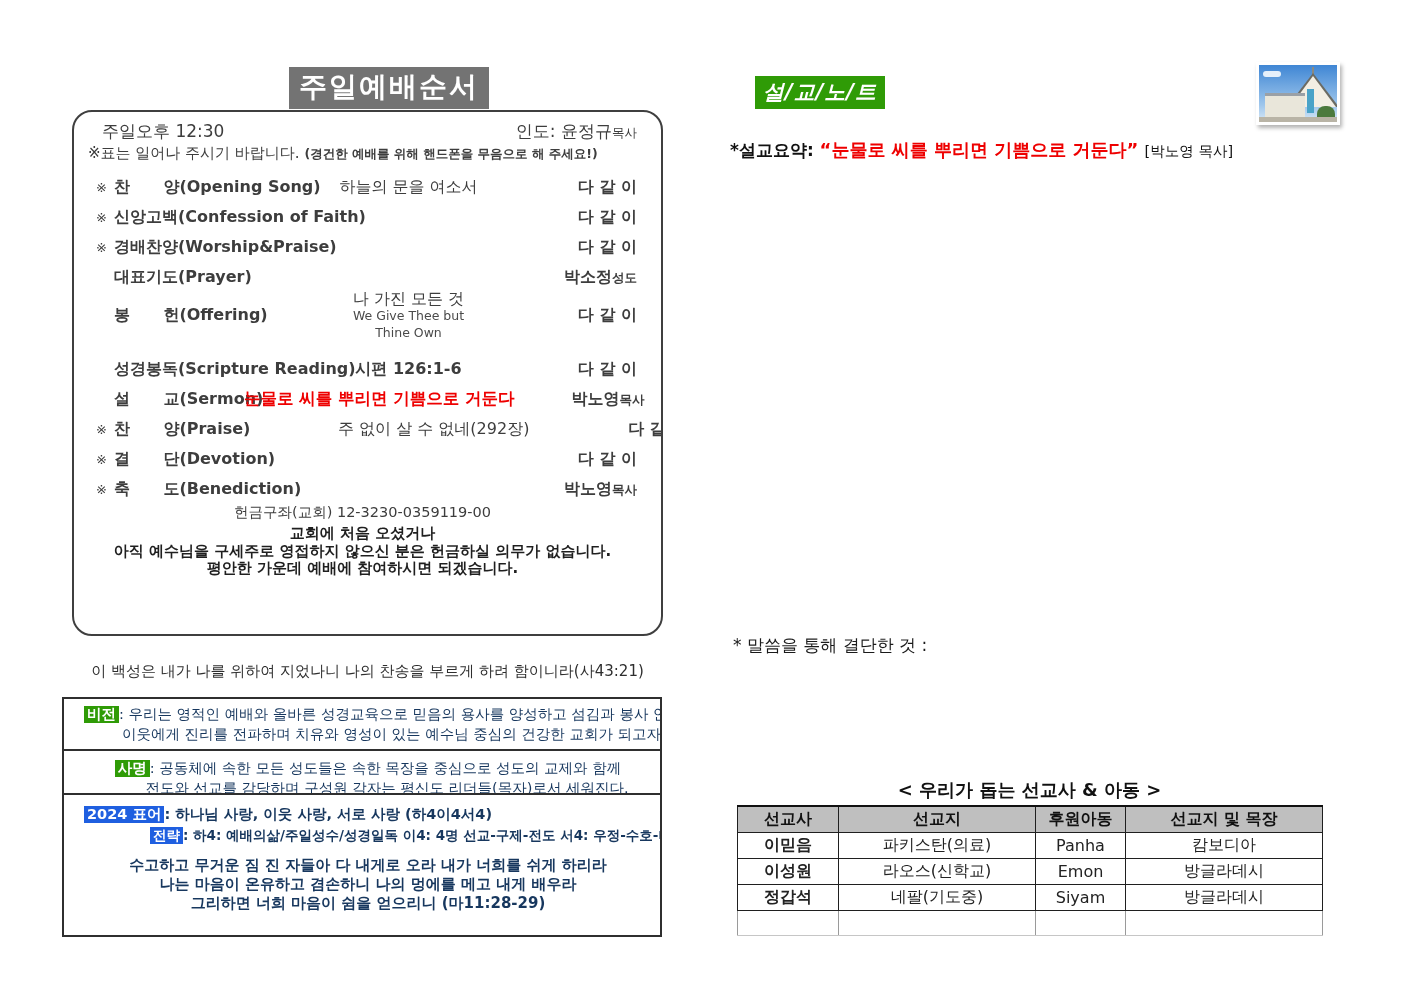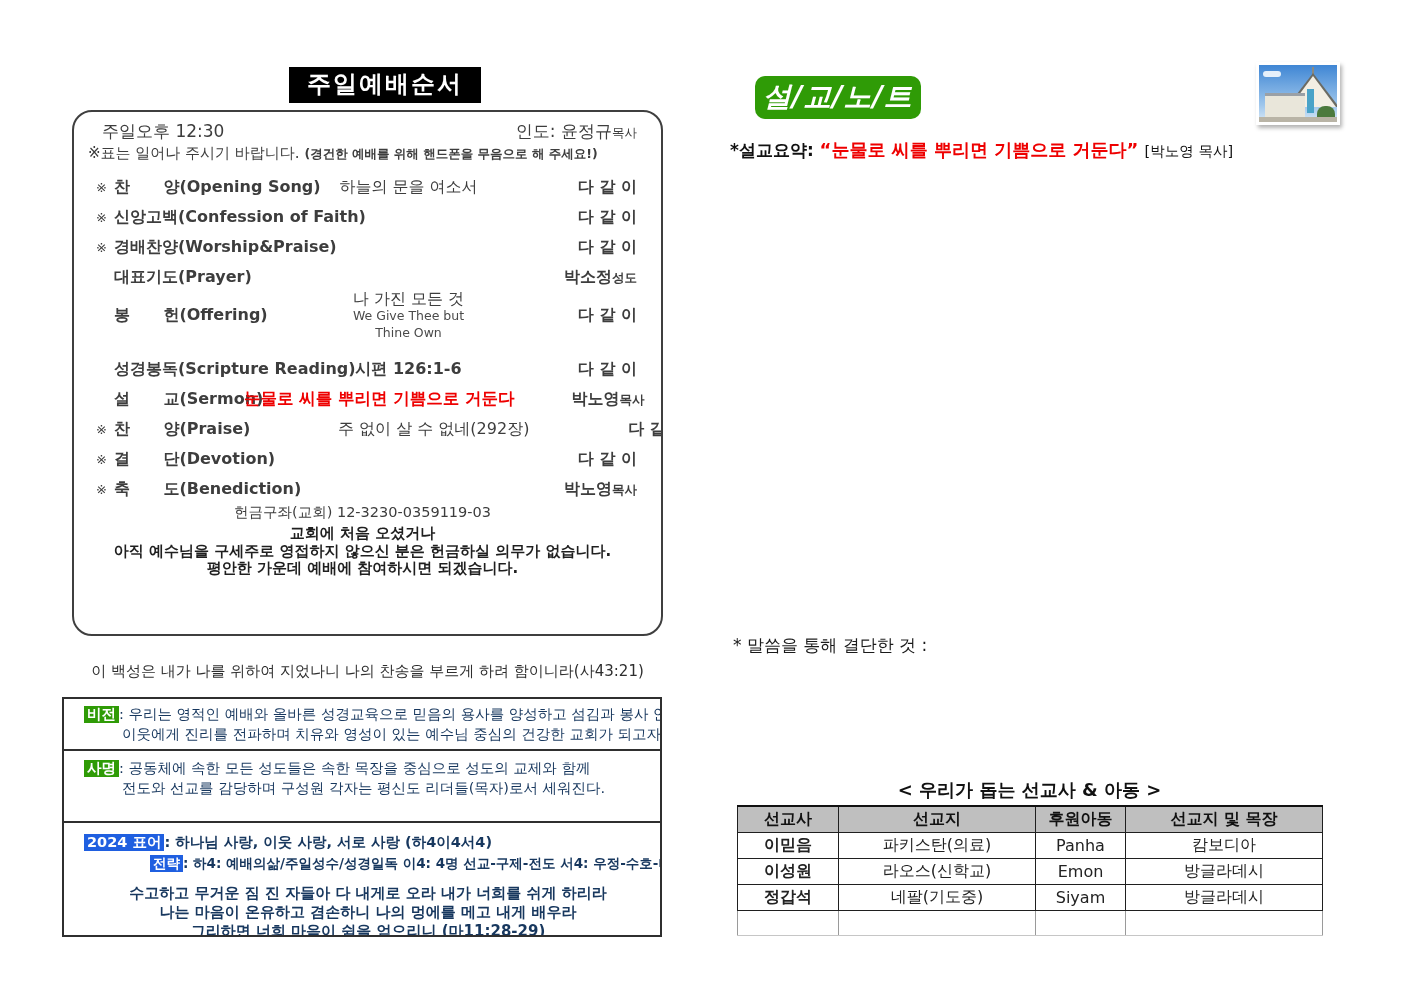--- a/index.html
+++ b/index.html
@@ -4,22 +4,22 @@
 <style>
   html,body { margin:0; padding:0; background:#888; }
   .page {
     position:relative; width:1403px; height:992px; background:#ffffff;
     font-family:"DejaVu Sans","Liberation Sans",sans-serif;
     color:#3d3d3d; overflow:hidden; margin:0 auto;
   }
   
   .left-title {
     position:absolute; left:289px; top:67px;
-    background:#000000; color:#fff; font-weight:bold; font-size:24px;
-    padding:1px 18px 3px; letter-spacing:2px; white-space:nowrap;
+    background:#737373; color:#fff; font-weight:bold; font-size:28px;
+    padding:1px 10px 3px; letter-spacing:2px; white-space:nowrap;
   }
   .main-box {
     position:absolute; left:72px; top:110px; width:591px; height:526px;
     border:2px solid #3f3f3f; border-radius:20px; box-sizing:border-box;
     padding:8px 24px 0 14px; overflow:hidden;
   }
   .box-header { display:flex; justify-content:space-between; font-size:17px; padding-left:14px; height:21px; align-items:baseline; }
   .sfx { font-size:12.5px; }
   .box-notice { font-size:15px; margin-top:3px; height:22px; white-space:nowrap; }
   .notice-sub { font-size:12.5px; font-weight:bold; }
@@ -42,36 +42,36 @@
   .verse {
     position:absolute; left:72px; top:662px; width:591px; text-align:center;
     font-size:15px; color:#2e2e2e; white-space:nowrap;
   }
   .vision-box {
     position:absolute; left:62px; top:697px; width:600px; height:240px;
     border:2px solid #2f2f2f; box-sizing:border-box; overflow:hidden;
   }
   .v-section { box-sizing:border-box; padding:5px 8px 0 20px; overflow:hidden; }
   .v-s1 { height:52px; border-bottom:2px solid #2f2f2f; }
-  .v-s2 { height:72px; border-bottom:2px solid #2f2f2f; padding-top:7px; }
+  .v-s2 { height:44px; border-bottom:2px solid #2f2f2f; padding-top:7px;text-align:center; }
   .v-s3 { height:126px; padding-top:8px; }
   .v-line { font-size:14.5px; line-height:20px; white-space:nowrap; color:#17375e; }
   .v-line.indent { padding-left:38px; }
   .v-label { color:#fff; font-weight:bold; padding:0 3px 1px; }
   .v-label.green { background:#2f9b06; }
   .v-label.blue { background:#1f5fe0; }
   .bold { font-weight:bold; }
   .v-line.slogan { line-height:22px; }
   .v-line.strategy { padding-left:66px; font-size:13.5px; line-height:20px; }
   .v-quote { margin-top:11px; text-align:center; color:#17375e; font-weight:bold; font-size:15px; line-height:19px; }
   
   .right-title {
     position:absolute; left:755px; top:76px;
     background:#2f9b06; color:#fff; font-weight:bold; font-style:italic;
-    font-size:28px; padding:2px 8px 3px; letter-spacing:1px; white-space:nowrap;border-radius:10px;
+    font-size:21px; padding:2px 8px 3px; letter-spacing:1px; white-space:nowrap;
   }
   .church-photo {
     position:absolute; left:1256px; top:62px; width:84px; height:63px;
     background:#fff; box-shadow:2px 3px 4px rgba(0,0,0,.30); box-sizing:border-box; padding:3px;
   }
   .cp-sky { position:relative; width:100%; height:100%; overflow:hidden;
     background:linear-gradient(#3f86d4,#9ec6ec 70%,#d8e8f6); }
   .cp-cloud { position:absolute; left:4px; top:6px; width:18px; height:6px; border-radius:6px; background:rgba(255,255,255,.85); }
   .cp-roof-back { position:absolute; left:28px; top:8px; width:0; height:0;
     border-left:26px solid transparent; border-right:26px solid transparent; border-bottom:34px solid #6b6b63; }
@@ -173,21 +173,21 @@
         <span class="w-right"><span>다 같 이</span><span class="sfx"></span></span>
       </div>
       <div class="w-row">
         <span class="w-mark">※</span>
         <span class="w-label">축      도(Benediction)</span>
         <span class="w-mid"></span>
         <span class="w-right"><span>박노영</span><span class="sfx">목사</span></span>
       </div>
     </div>
 
-    <div class="giving-line">헌금구좌(교회) 12-3230-0359119-03</div>
+    <div class="giving-line">헌금구좌(교회) 12-3230-0359119-00</div>
     <div class="welcome">
       <div>교회에 처음 오셨거나</div>
       <div>아직 예수님을 구세주로 영접하지 않으신 분은 헌금하실 의무가 없습니다.</div>
       <div>평안한 가운데 예배에 참여하시면 되겠습니다.</div>
     </div>
   </div>
 
   <div class="verse">이 백성은 내가 나를 위하여 지었나니 나의 찬송을 부르게 하려 함이니라(사43:21)</div>
 
   <div class="vision-box">

